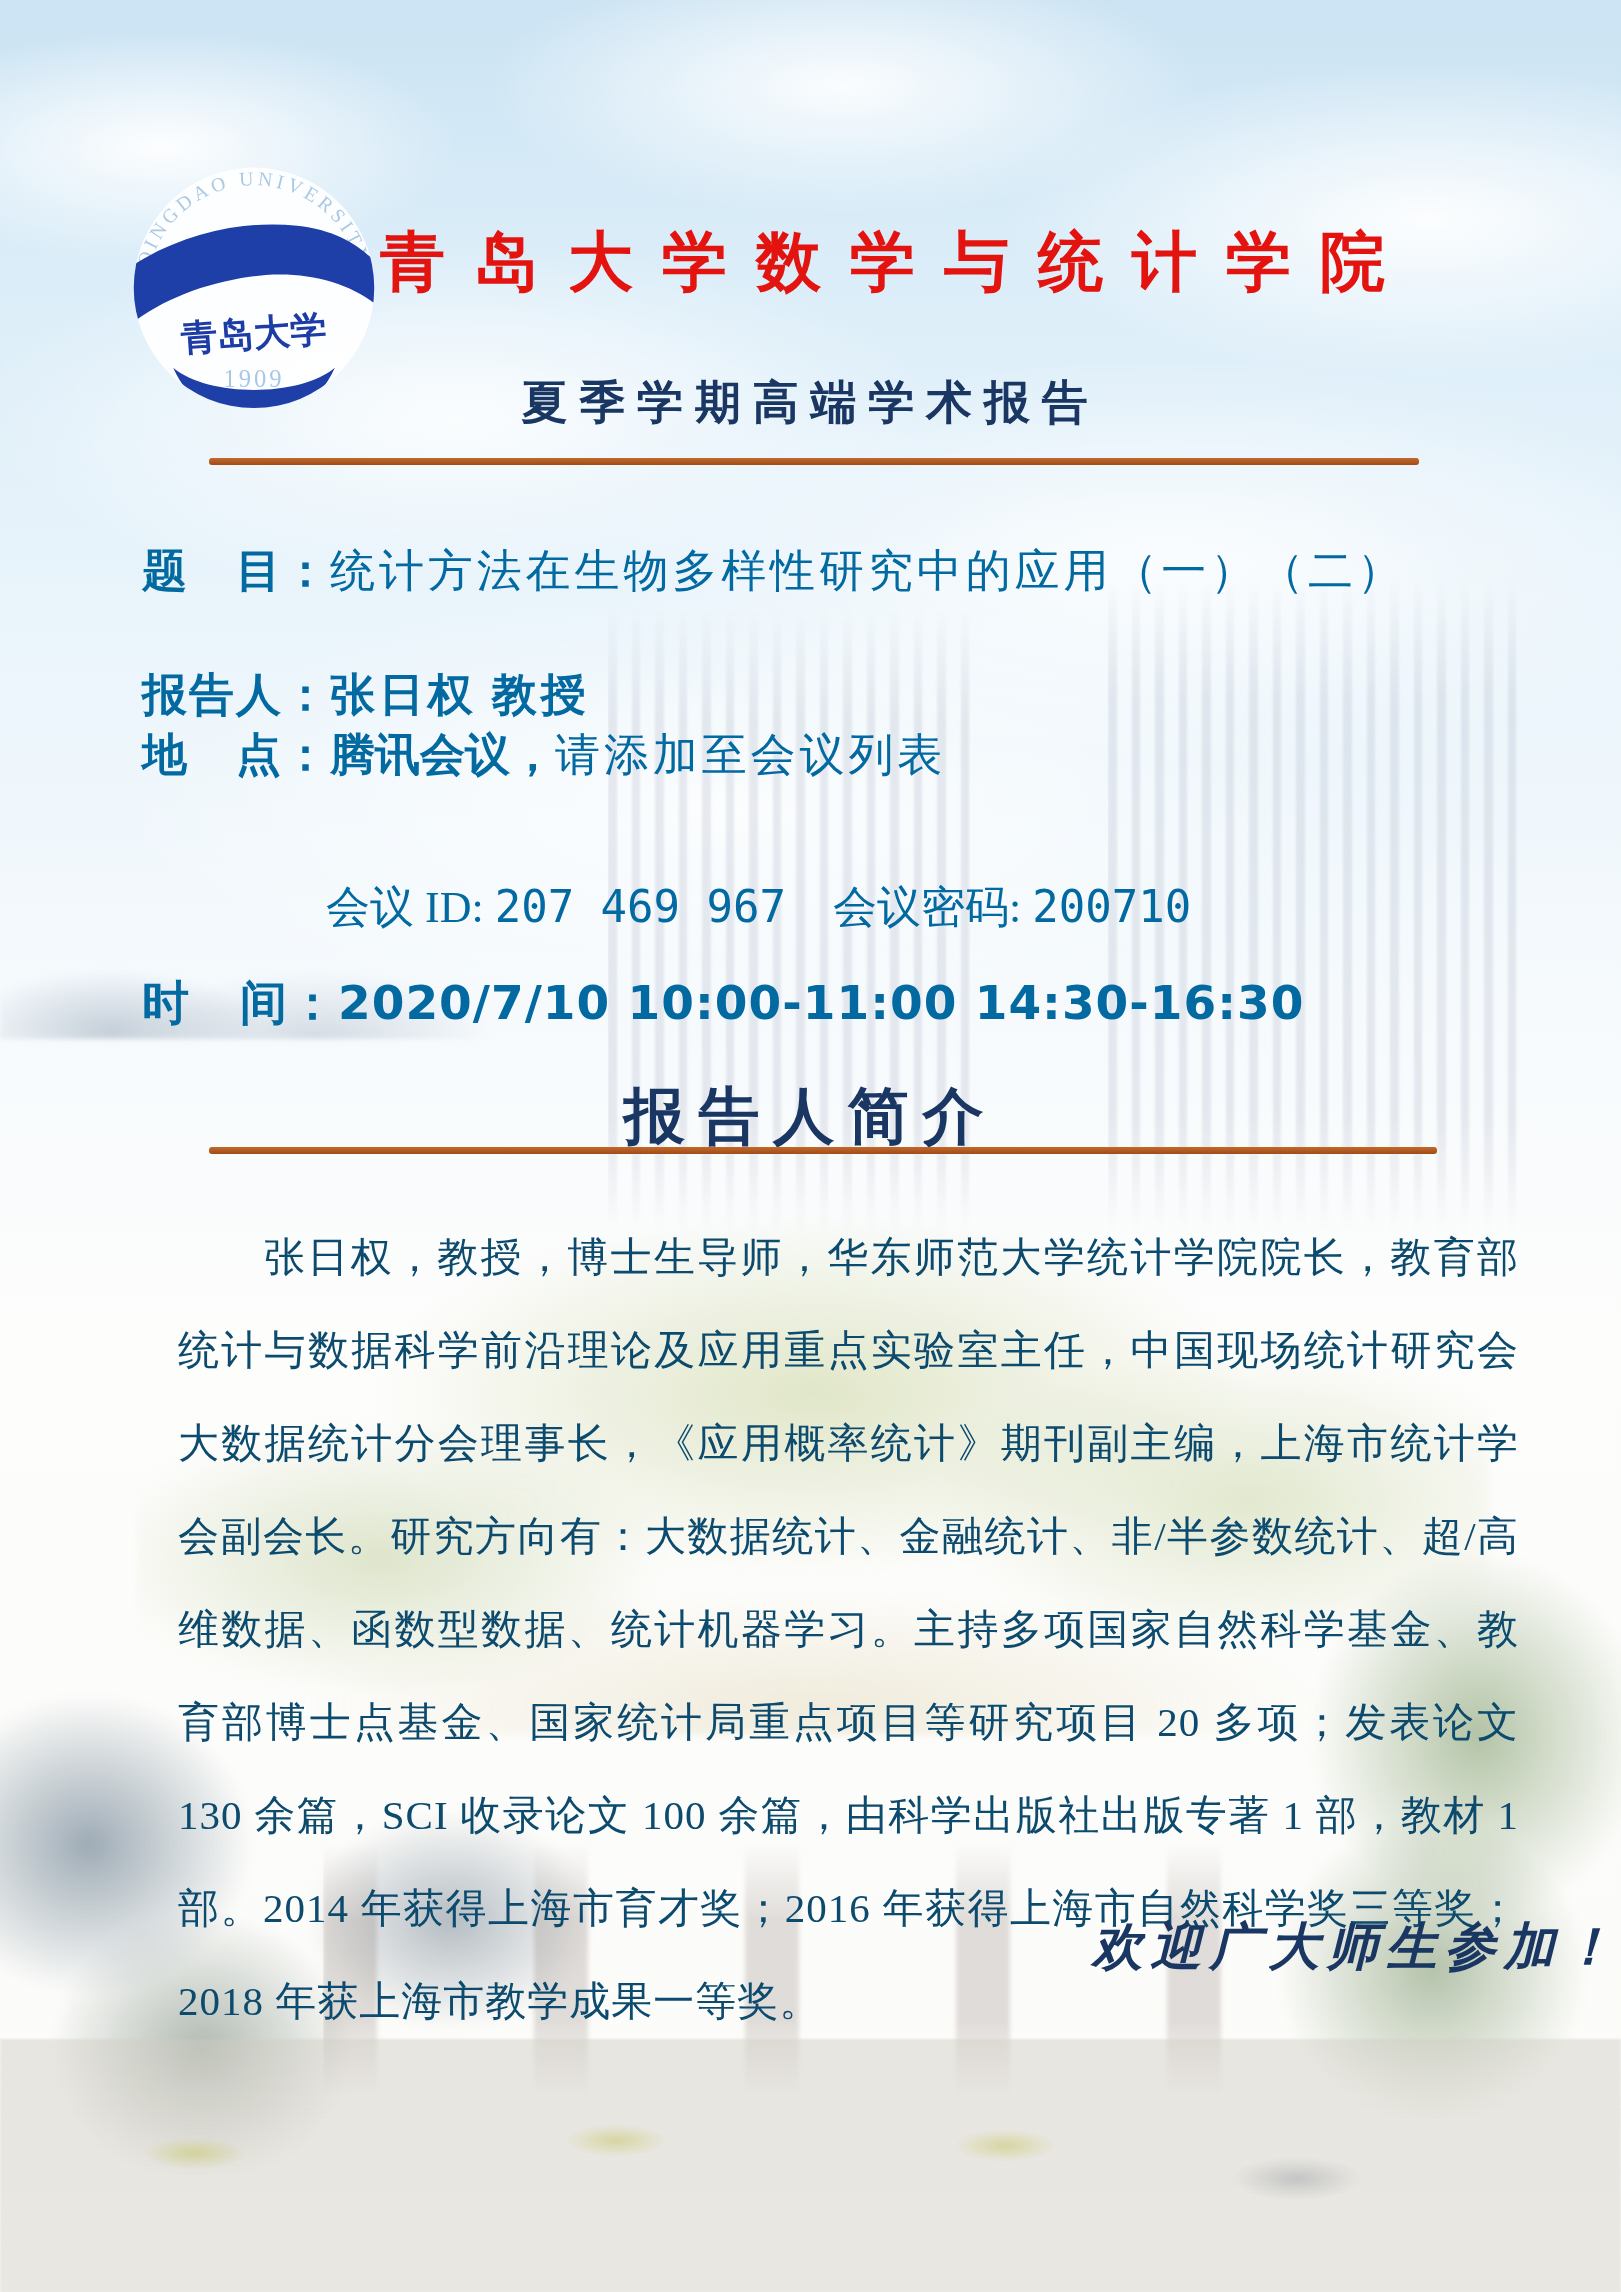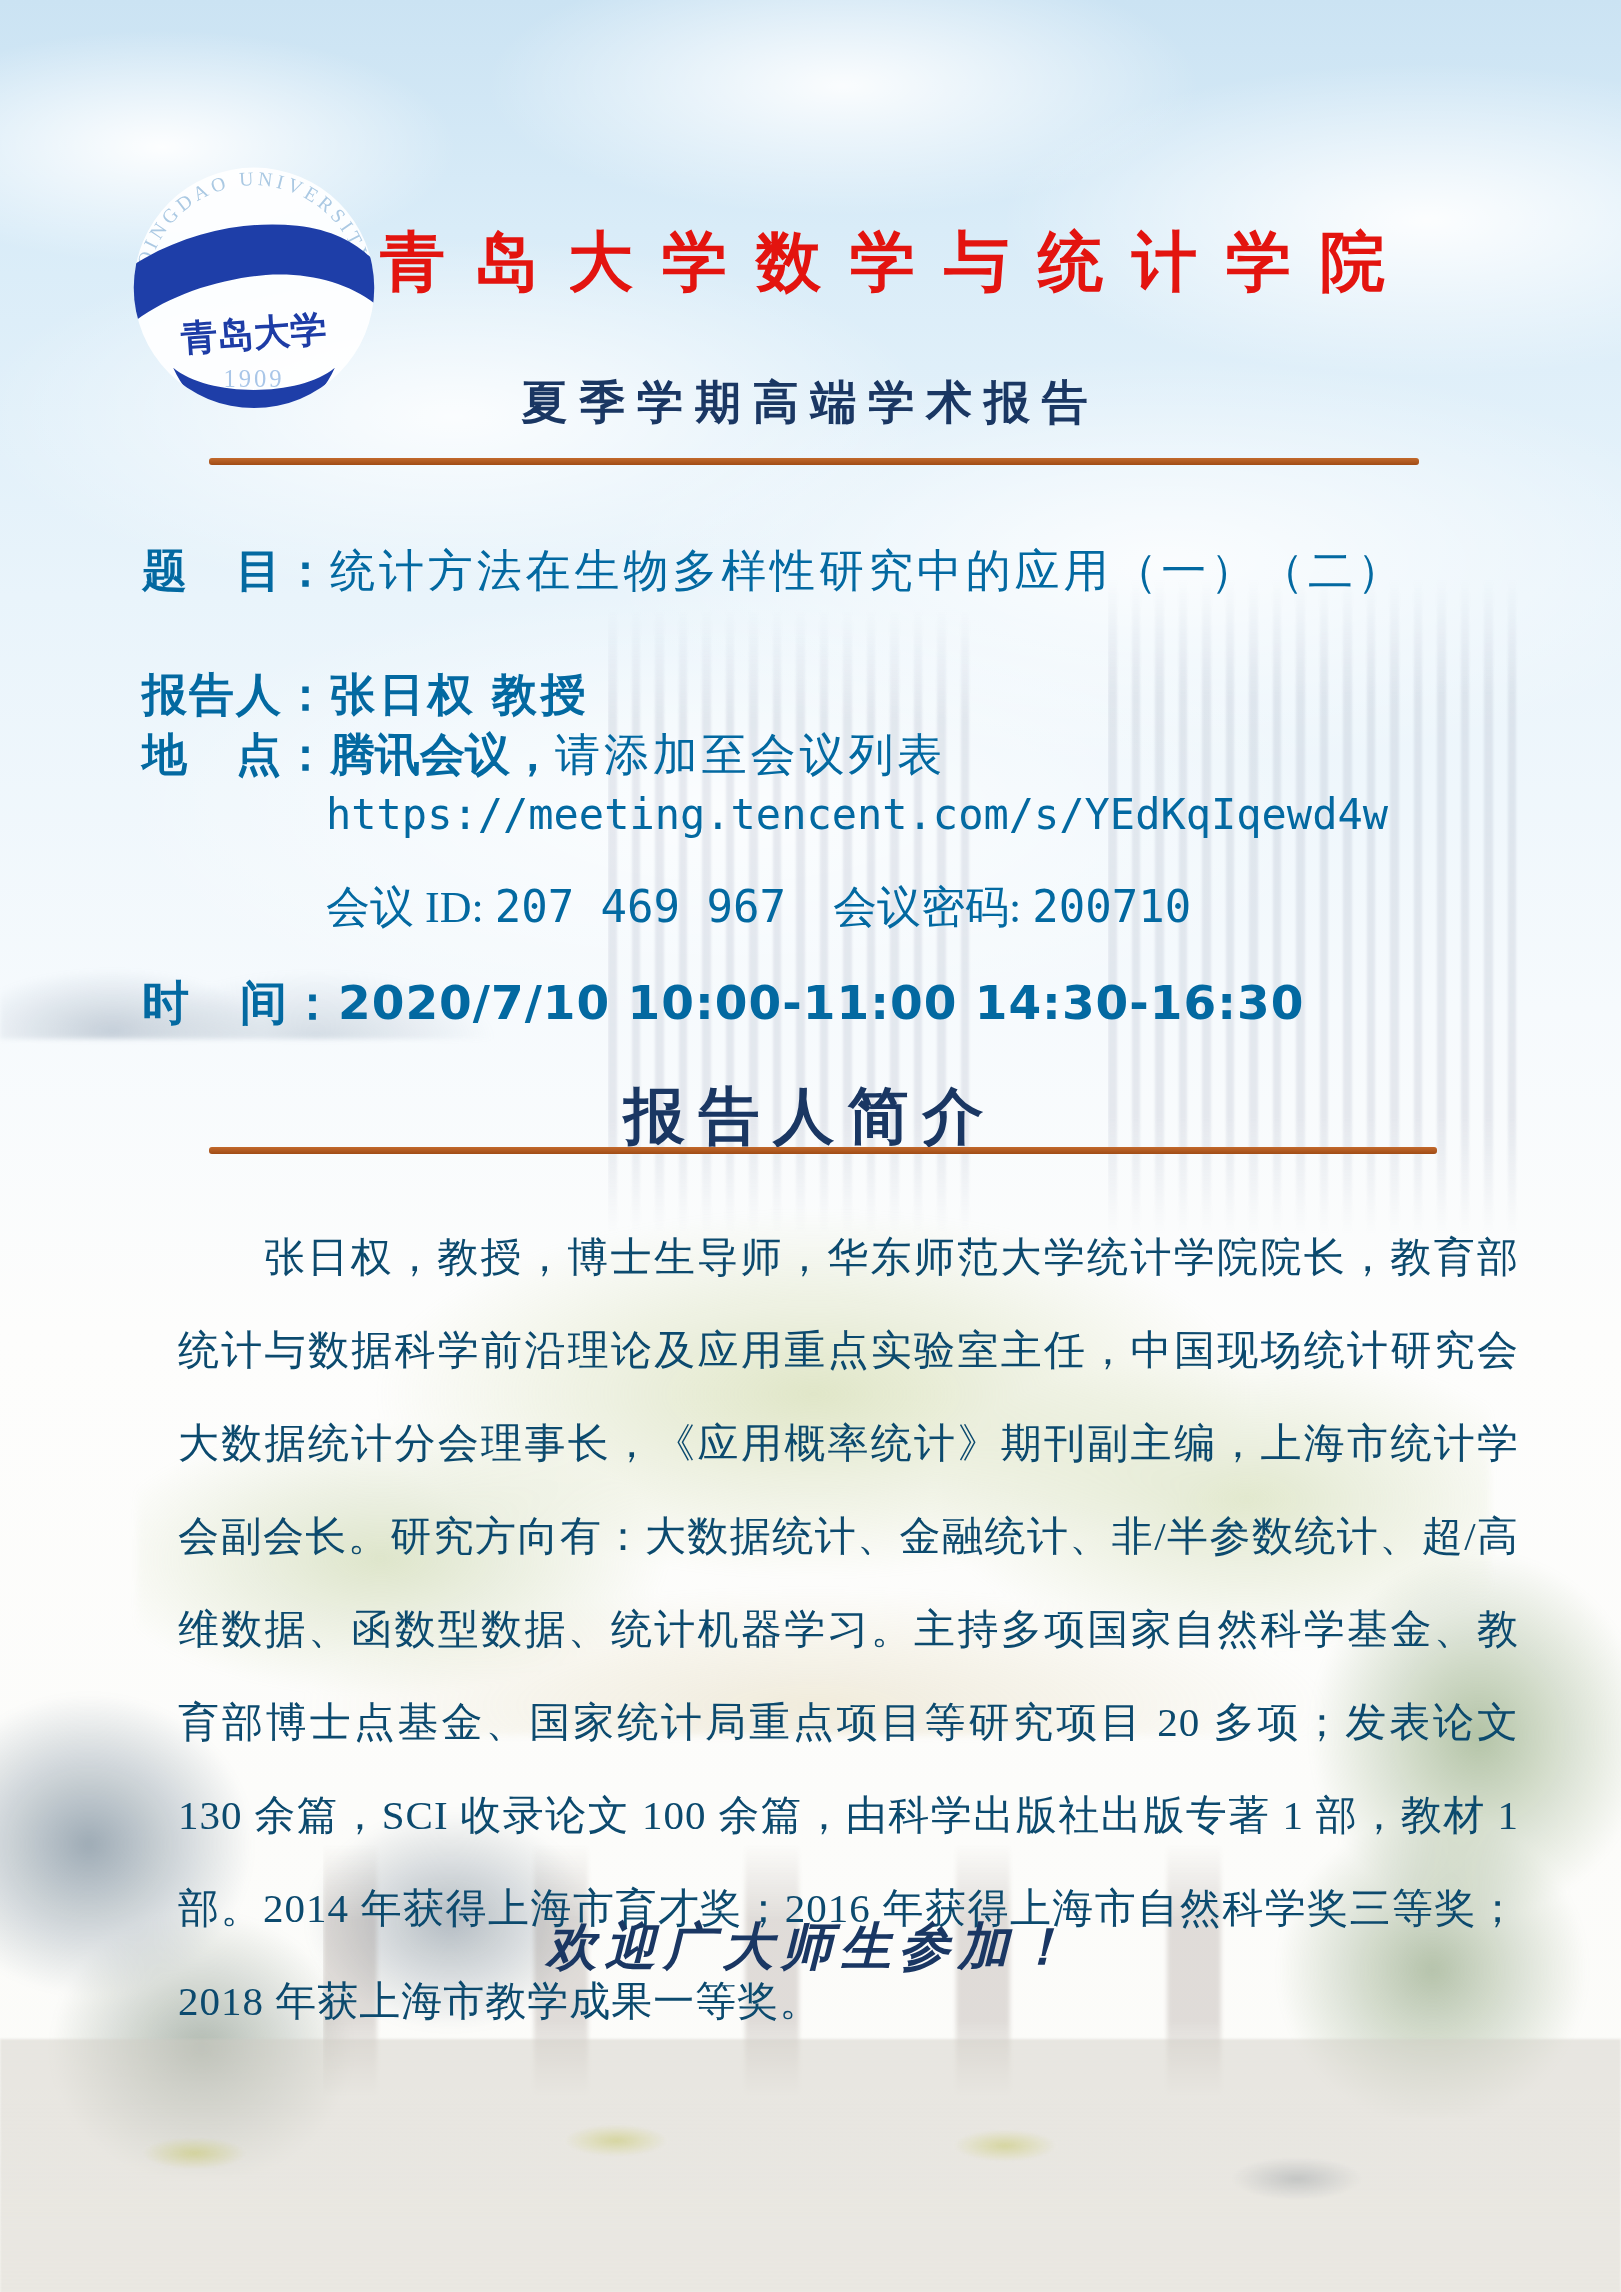--- a/index.html
+++ b/index.html
@@ -87,21 +87,21 @@
   .mono-num { font-family:"DejaVu Sans Mono", monospace; }
   .meeting-gap { display:inline-block; width:47px; }
   .row-time { top:972px; font-size:47px; font-weight:bold; }
   .row-time .field-value { font-family:"DejaVu Sans", sans-serif; letter-spacing:1px; }
 
   .section-title { position:absolute; left:0; right:0; top:1076px; text-align:center;
     font-size:61px; font-weight:bold; letter-spacing:13.7px; color:#1a3763; }
   .bio { position:absolute; left:142px; top:1211px; width:1341px;
     font-size:41px; line-height:93px; letter-spacing:1px;
     text-align:justify; text-indent:86px; color:#0c4a6e;margin-left:36px; }
-  .welcome { position:absolute; left:0; right:0; top:1913px; text-align:center;
+  .welcome { position:absolute; left:0; right:0; top:1913px; text-align:right;
     font-size:51px; font-weight:bold; font-style:italic; letter-spacing:7.8px; color:#1a3763; }
 </style>
 </head>
 <body>
 
 <div class="page">
 
   <div class="bg">
     <div class="bg-sky"></div>
     <div class="bg-clouds"></div>
@@ -147,23 +147,20 @@
     </div>
 
     <div class="field-row row-speaker">
       <span class="field-label">报告人：</span><span class="field-value">张日权 教授</span>
     </div>
 
     <div class="field-row row-venue">
       <span class="field-label">地　点：</span><span class="venue-primary">腾讯会议，</span><span class="venue-secondary">请添加至会议列表</span>
     </div>
 
-    <div class="field-row row-url">
-      <span>https://meeting.tencent.com/s/YEdKqIqewd4w</span>
-    </div>
 
     <div class="field-row row-meeting">
       <span>会议 ID: </span><span class="mono-num">207 469 967</span><span class="meeting-gap"></span><span>会议密码: </span><span class="mono-num">200710</span>
     </div>
 
     <div class="field-row row-time">
       <span class="field-label">时　间：</span><span class="field-value">2020/7/10 10:00-11:00 14:30-16:30</span>
     </div>
 
     <div class="section-title">报告人简介</div>

